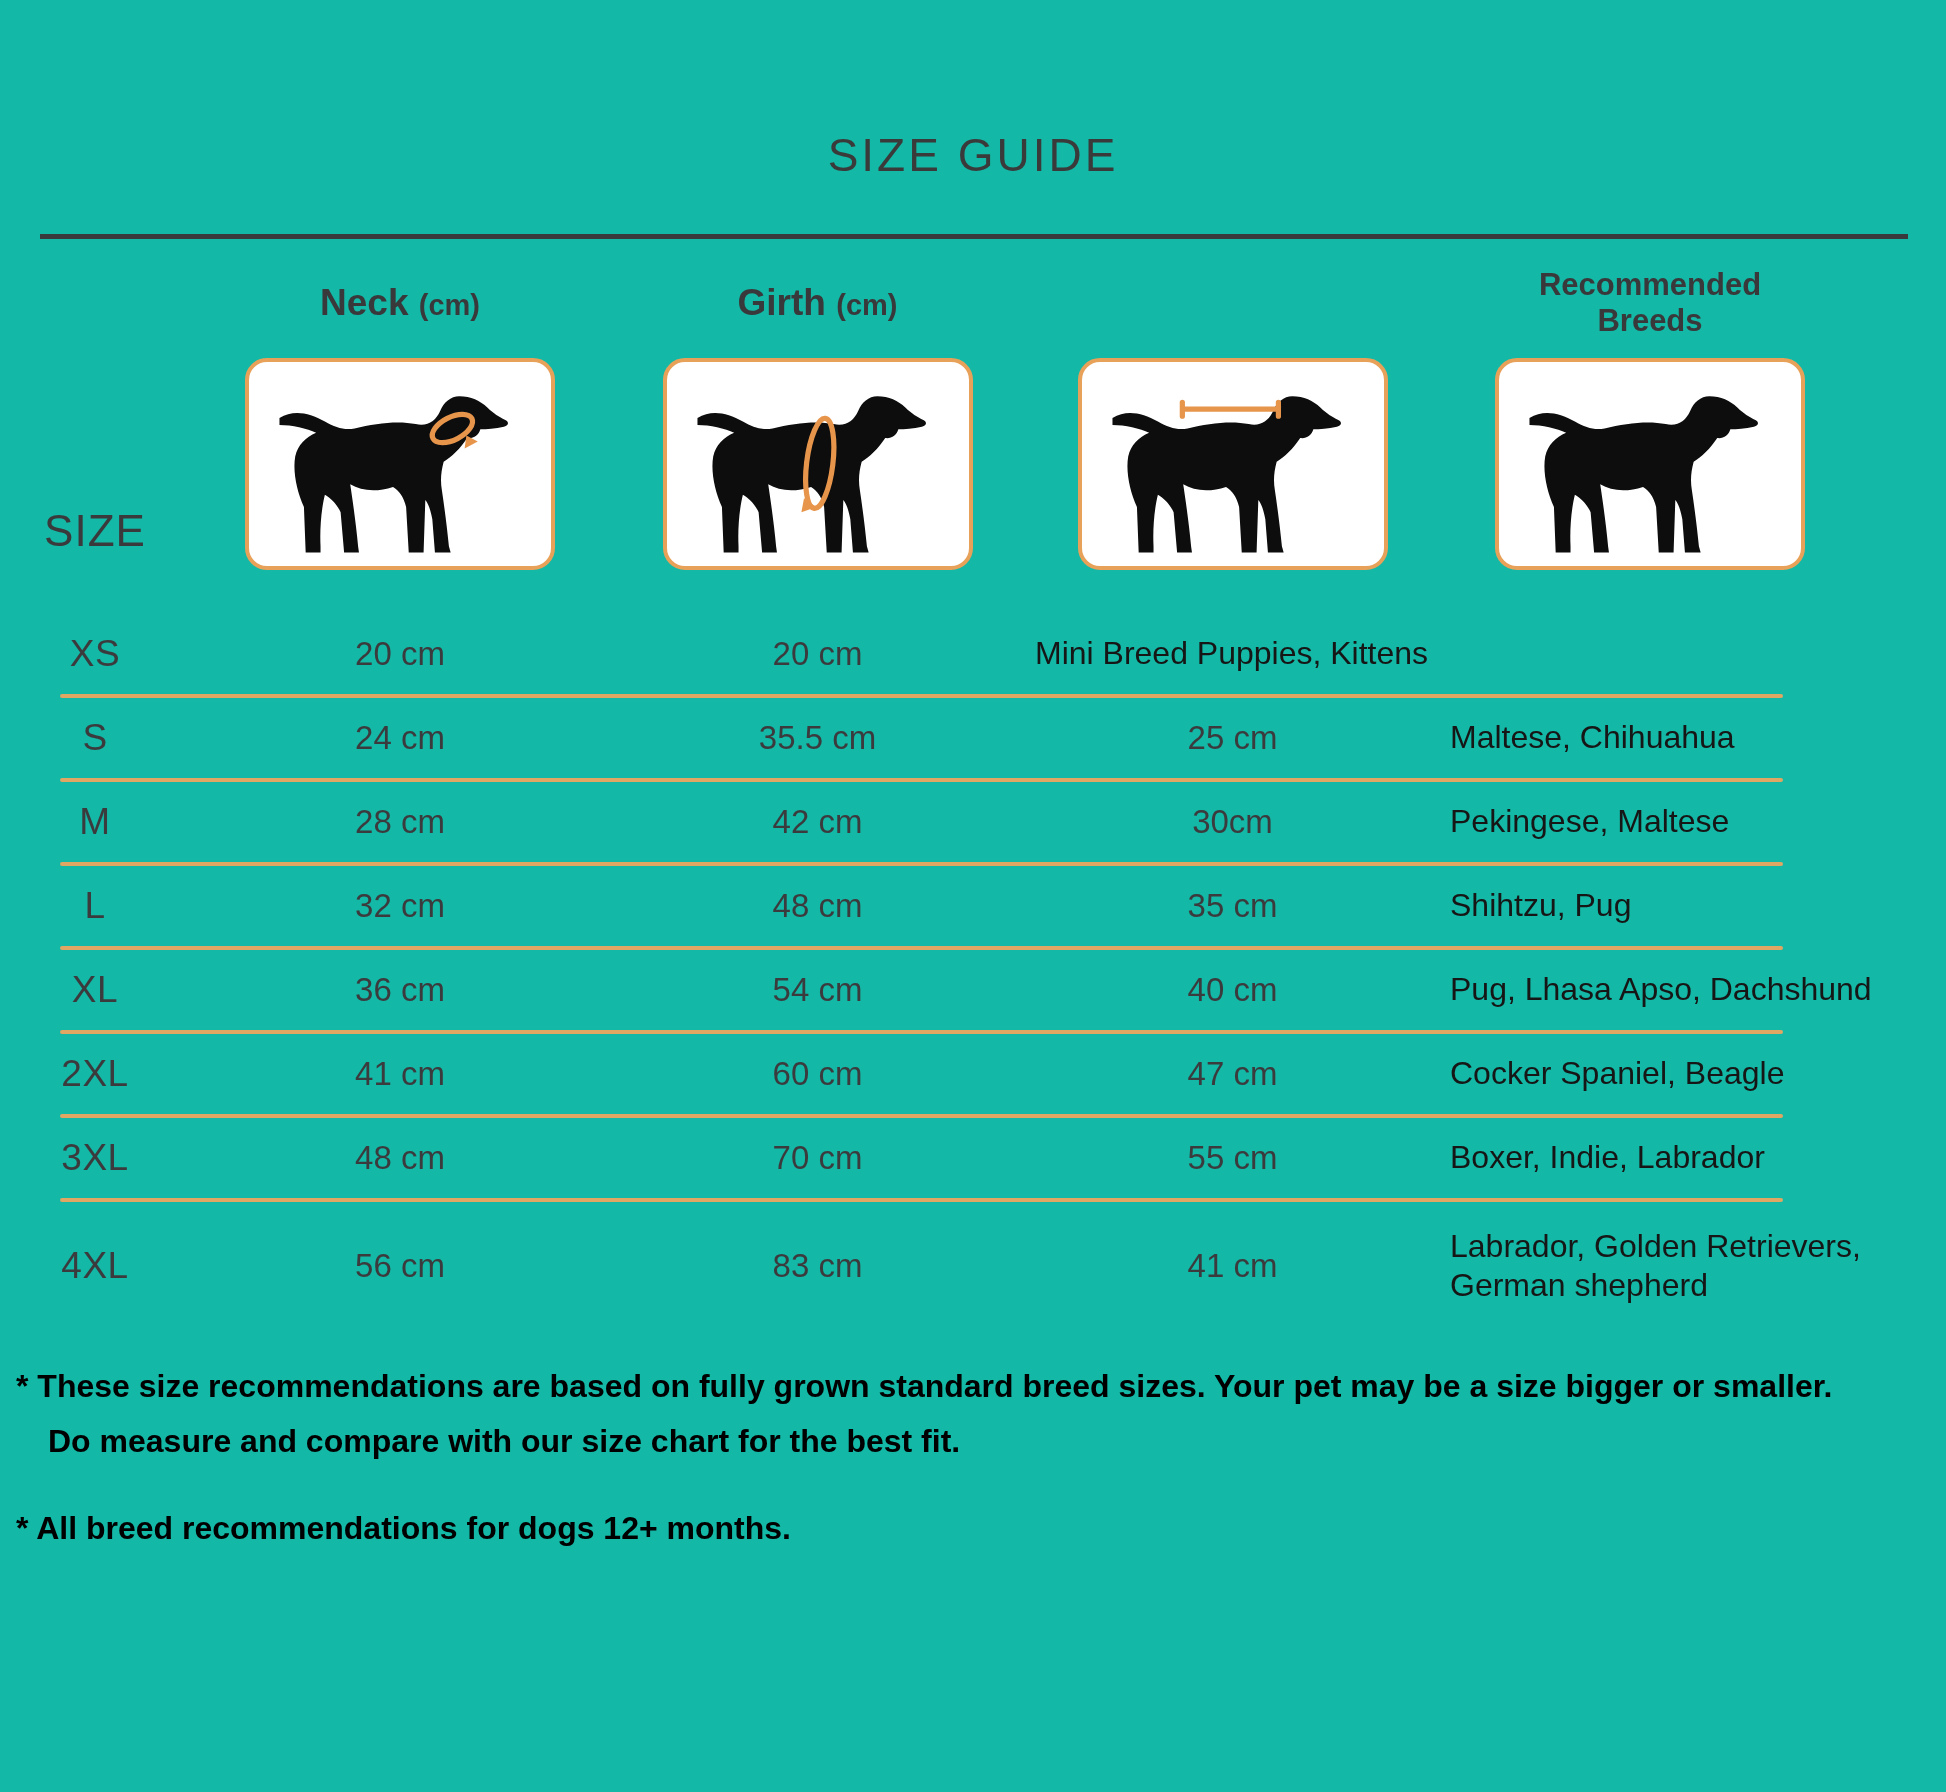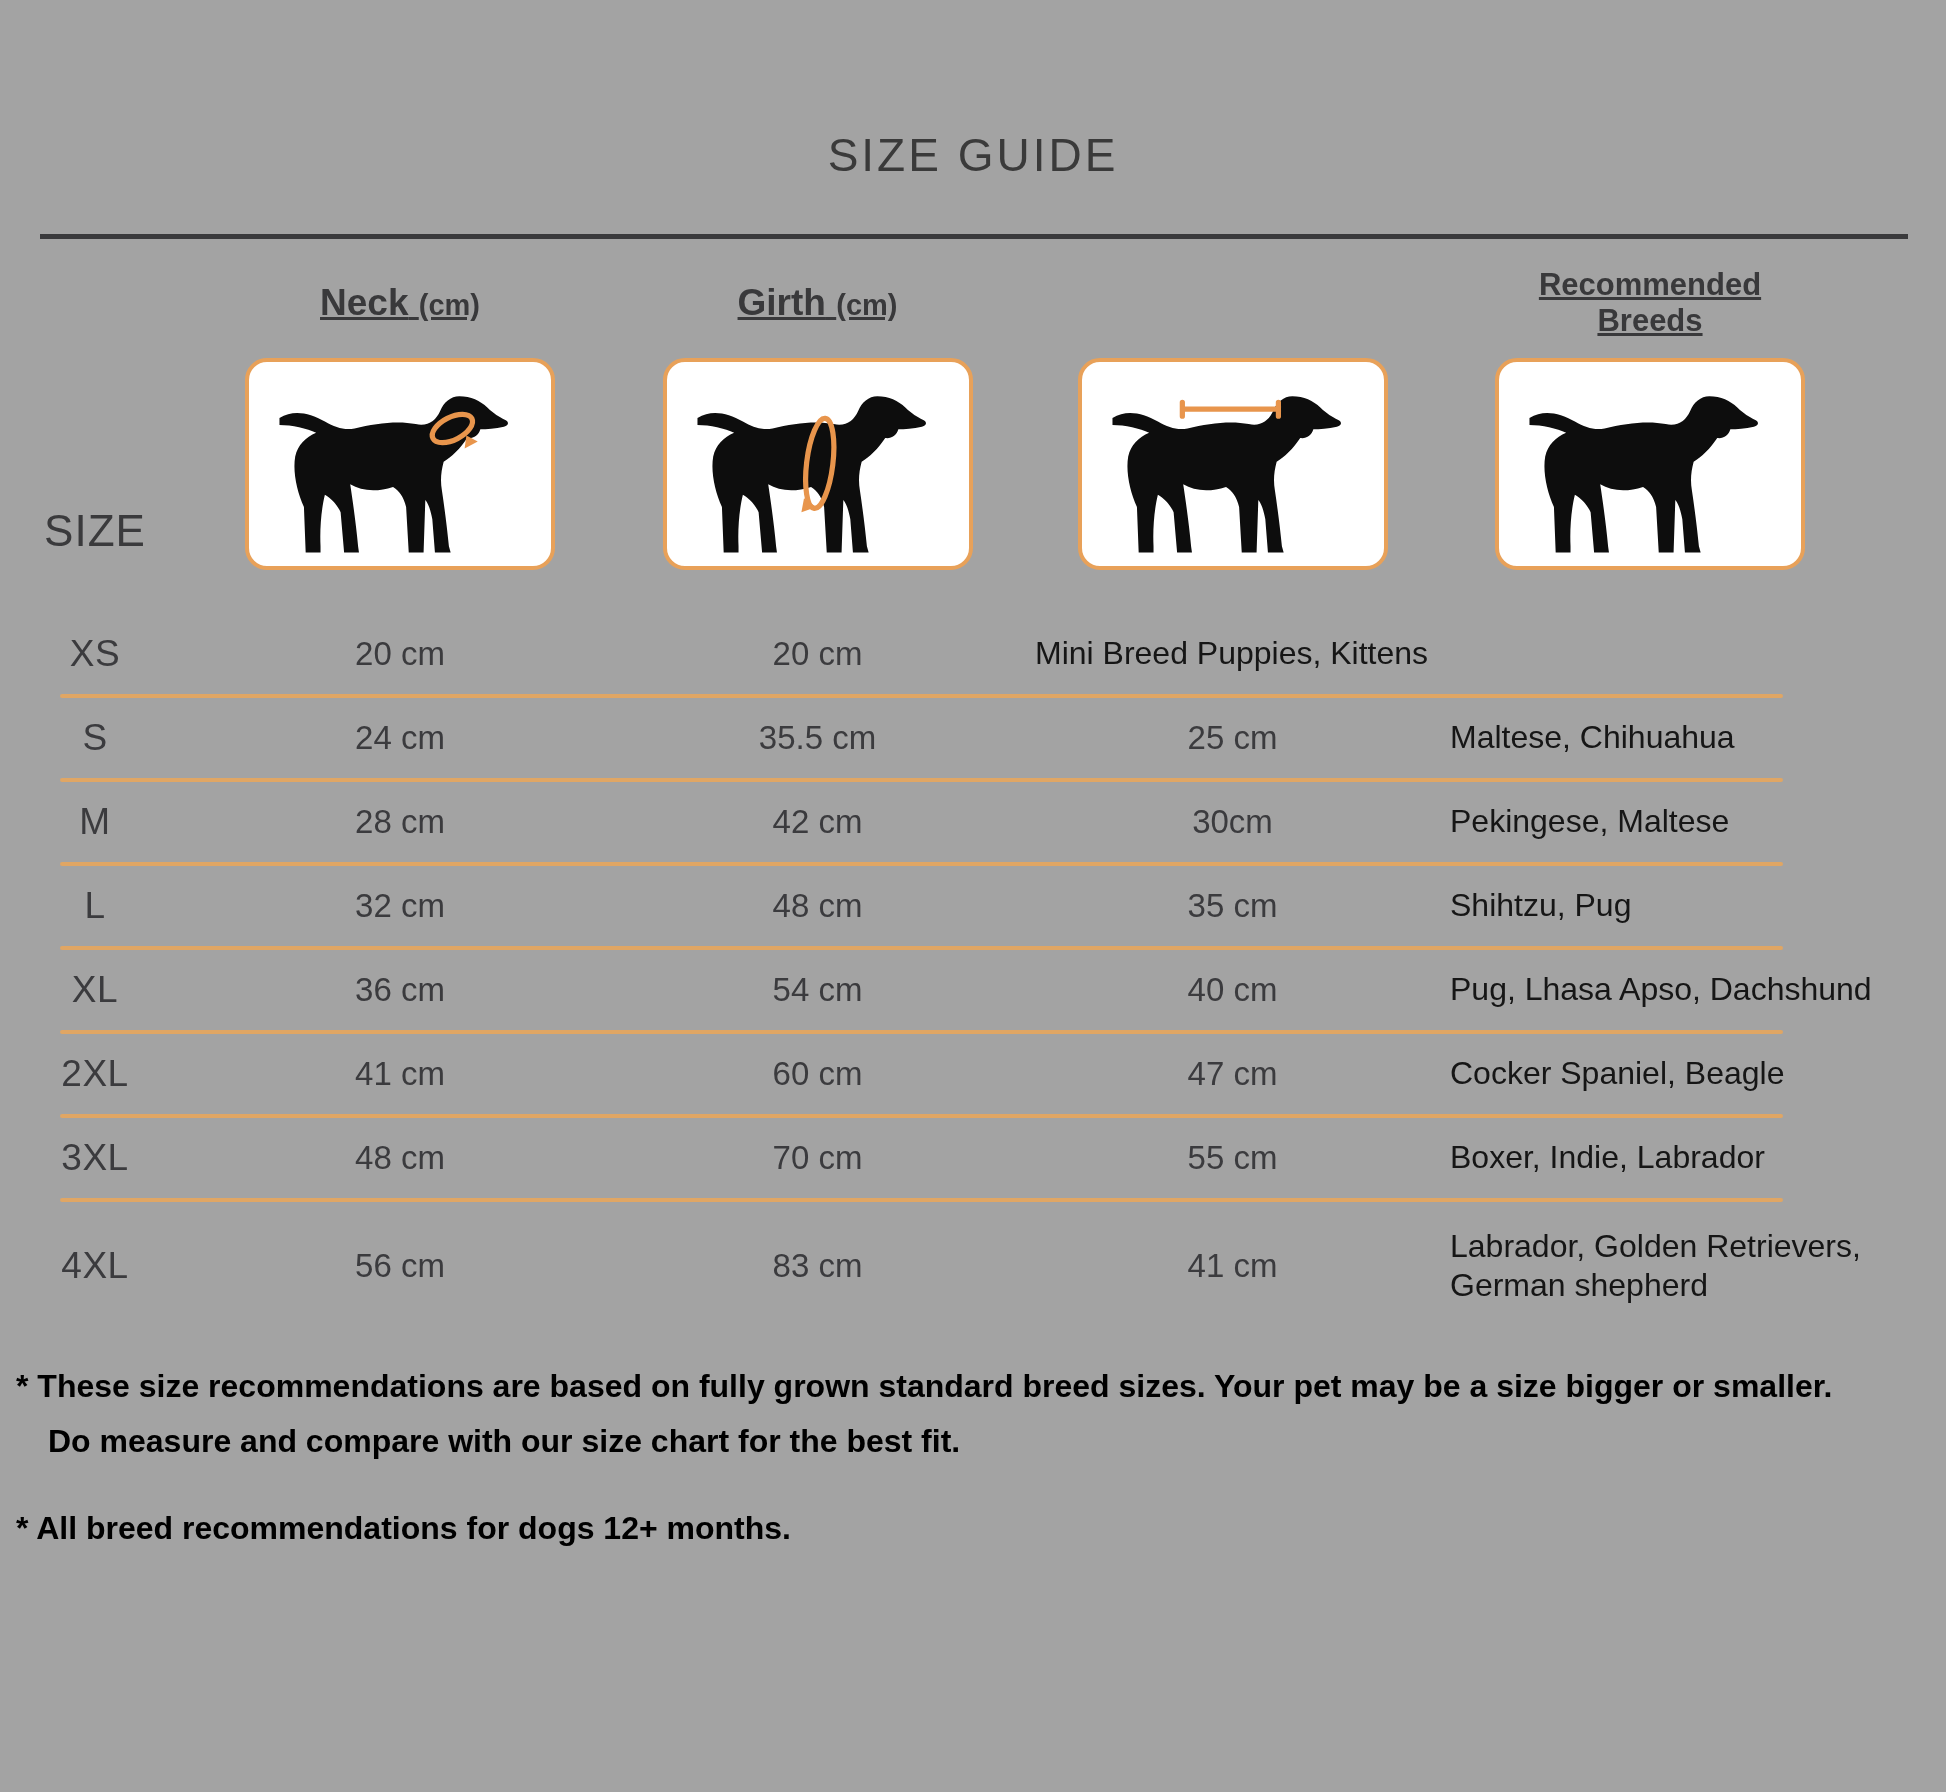--- a/index.html
+++ b/index.html
@@ -12,21 +12,21 @@
   *{margin:0;padding:0;box-sizing:border-box;}
   html,body{background:#ffffff;}
   body{
     font-family:"Liberation Sans", sans-serif;
     color:var(--dark);
   }
   .page{
     position:relative;
     width:1946px;
     height:1792px;
-    background:#a3a3a3;
+    background:#14b8a6;
     overflow:hidden;
   }
   .title{
     position:absolute;
     top:128px;left:0;width:100%;
     text-align:center;
     font-size:46px;
     font-weight:400;
     letter-spacing:3px;
     color:#3a3a3a;
@@ -43,21 +43,20 @@
     display:grid;
     grid-template-columns:190px 420px 415px 415px 420px;
     align-items:center;
   }
   .col-header{
     text-align:center;
     font-weight:700;
     font-size:37px;
     color:#39393b;
     line-height:1.15;
-    text-decoration:underline;
   }
   .col-header .unit{
     font-size:29px;
     font-weight:700;
   }
   .col-header.two-line{font-size:31px;}
   
   .boxes{
     position:absolute;
     top:358px;left:0;width:1946px;height:214px;

